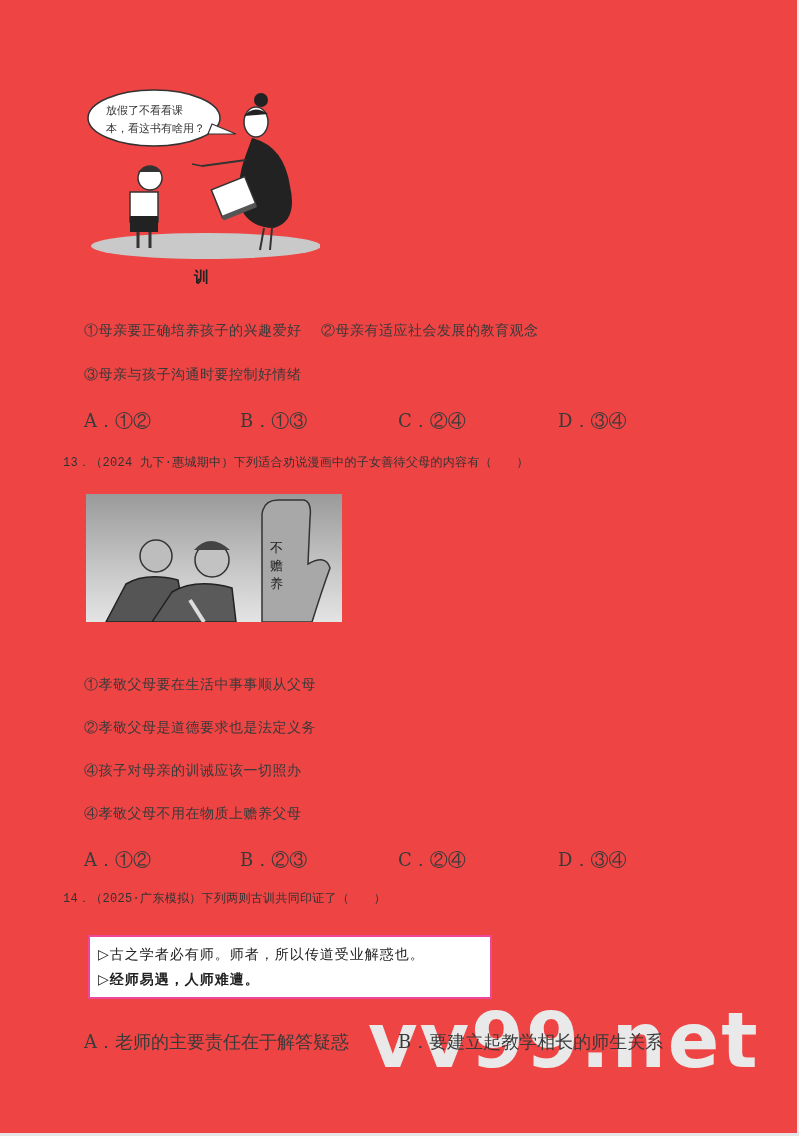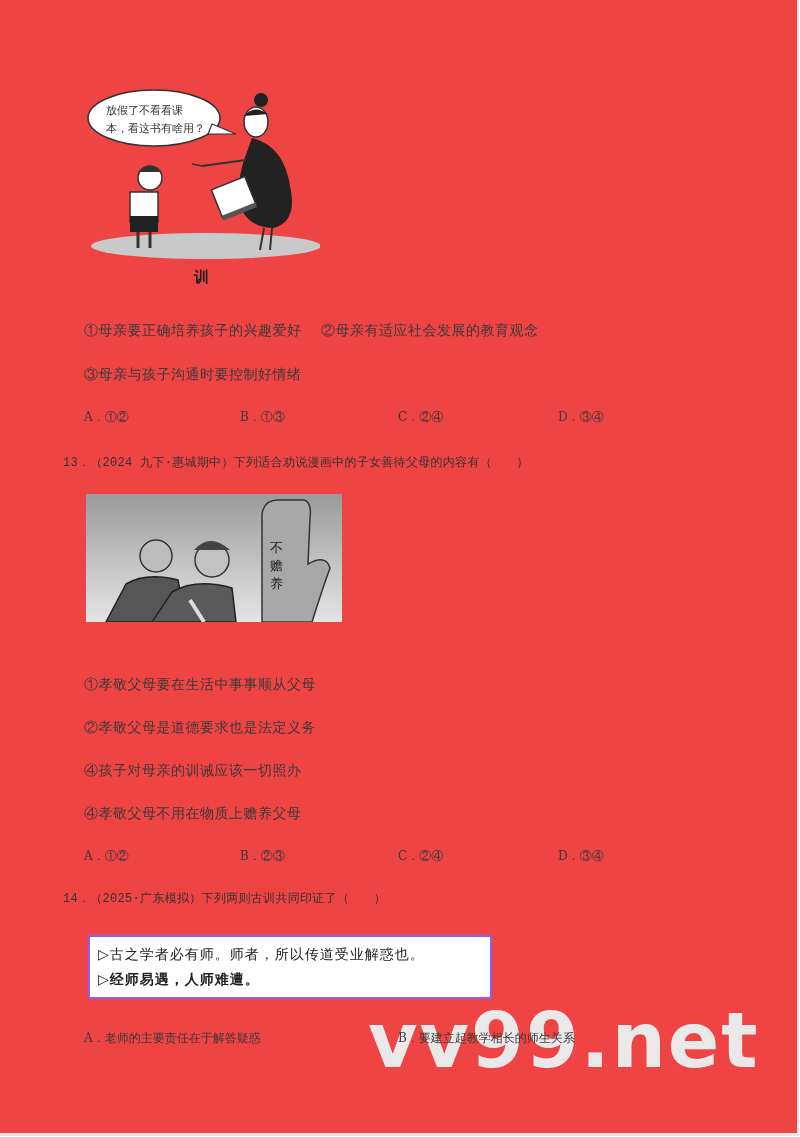--- a/index.html
+++ b/index.html
@@ -12,25 +12,25 @@
     }
     .page {
       position: absolute; left: 0; top: 0; width: 797px; height: 1133px;
       background: #ef4444;
       border-right: 2px solid #e6e6e6;
       border-bottom: 3px solid #e6e6e6;
     }
     .abs { position: absolute; }
     .text { font-size: 14px; letter-spacing: 0.5px; white-space: nowrap; color: #3a3a3a; }
     .q-title { font-family: Liberation Mono, monospace; font-size: 12px; color: #333; white-space: nowrap; letter-spacing: 0.3px; }
-    .choice { font-size: 12px; color: #3a3a3a; white-space: nowrap; }
+    .choice { font-size: 18px; color: #3a3a3a; white-space: nowrap; }
     .figure { position: absolute; }
     .quote-box {
       position: absolute; left: 88px; top: 935px; width: 404px; height: 64px;
-      border: 2px solid #8b5cf6; box-sizing: border-box; background: #fff;
+      border: 2px solid #ec4899; box-sizing: border-box; background: #fff;
     }
     .quote-line { position: absolute; left: 8px; font-size: 14px; color: #222; white-space: nowrap; letter-spacing: 1px; font-family: "DejaVu Serif", serif; }
     .watermark {
       position: absolute; left: 368px; top: 996px;
       font-family: "DejaVu Sans", "Liberation Sans", sans-serif;
       font-weight: bold; font-size: 76px; color: #e9e9e9; letter-spacing: 2px;
       white-space: nowrap;
     }
     .caption { font-family: "DejaVu Sans", sans-serif; font-weight: bold; font-size: 15px; color: #222; }
   </style>

